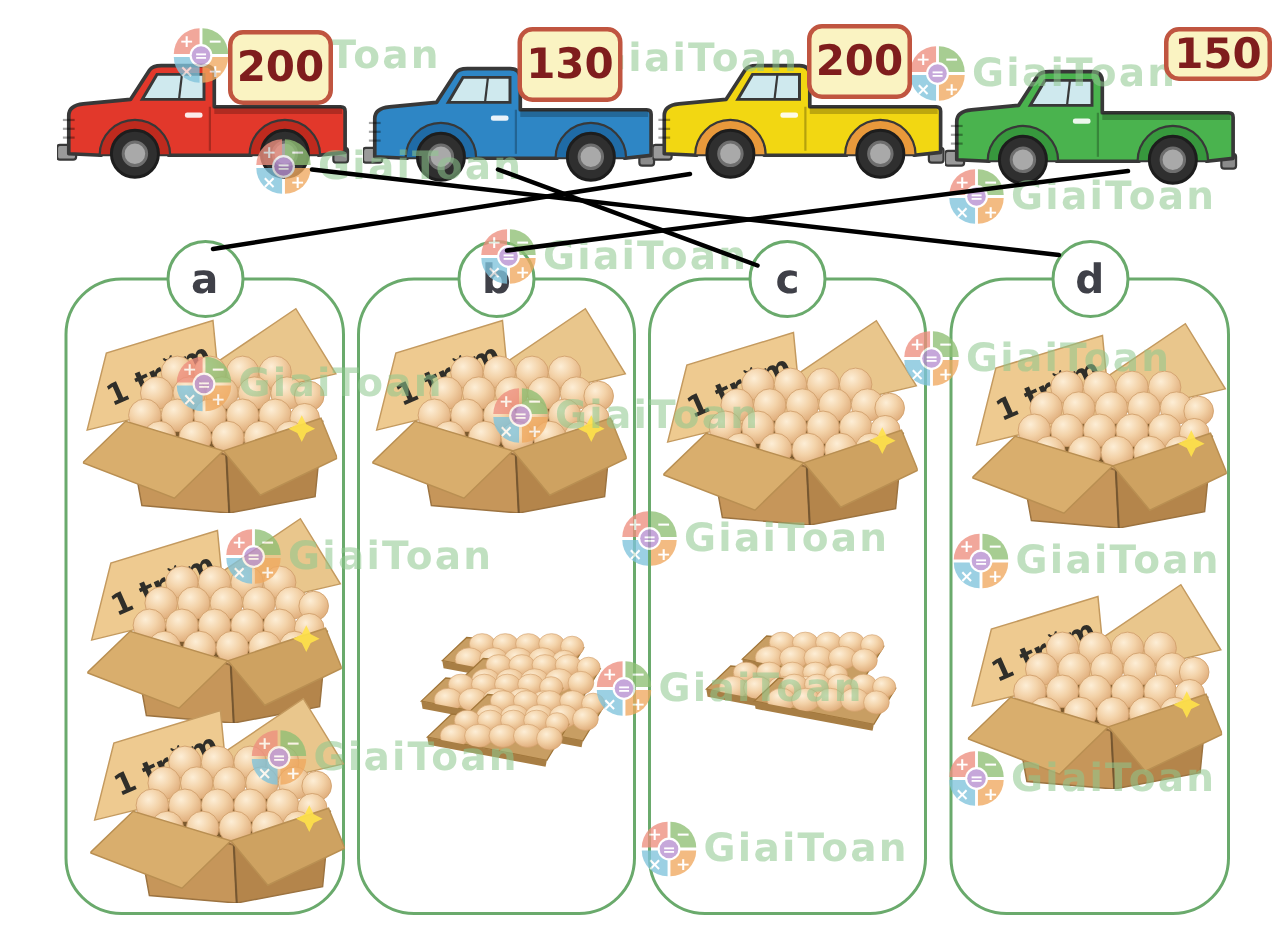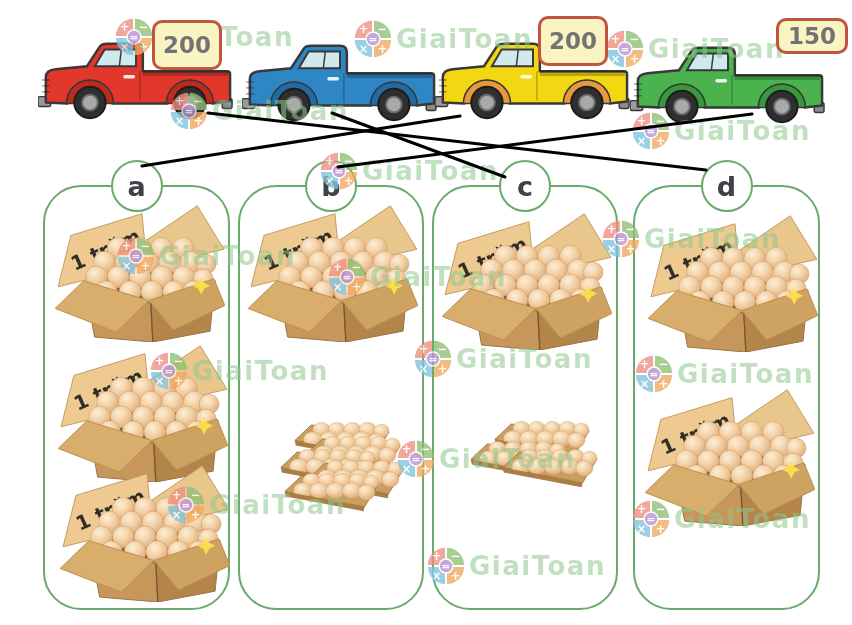--- a/index.html
+++ b/index.html
@@ -17,21 +17,21 @@
   #wm-layer{position:absolute;left:0;top:0;width:852px;height:625px;z-index:4;pointer-events:none;}
   .plates-layer{position:absolute;left:0;top:0;width:852px;height:625px;z-index:5;pointer-events:none;}
   #lines{position:absolute;left:0;top:0;z-index:6;pointer-events:none;}
 
   .truck{position:absolute;width:196px;}
   .truck svg{display:block;width:100%;height:auto;}
   .t-outline{stroke:#383838;stroke-width:2.5;stroke-linejoin:round;stroke-linecap:round;}
 
   .plate{position:absolute;background:#faf3c2;border:3px solid #c05540;border-radius:10px;
          display:flex;align-items:center;justify-content:center;box-sizing:border-box;}
-  .plate span{font-size:23px;font-weight:600;color:#737373;line-height:1;}
+  .plate span{font-size:28px;font-weight:600;color:#7f1d1d;line-height:1;}
 
   .wm{position:absolute;display:flex;align-items:center;gap:2px;}
   .wm svg{width:42px;height:42px;opacity:.78;flex:0 0 auto;}
   .wm span{font-size:26px;font-weight:bold;letter-spacing:1.5px;color:#8ec88e;opacity:.55;white-space:nowrap;}
 
   .piece{position:absolute;}
 </style>
 </head>
 <body>
 
@@ -536,20 +536,23 @@
   <text x="22" y="26" text-anchor="middle" font-size="11" font-weight="bold" fill="#fff">=</text>
 </svg>
         <span style="color: rgb(142, 200, 142);">GiaiToan</span>
       </div>
     </div>
 
   <div class="plates-layer">
     <div class="plate" style="left:152px;top:20px;width:70px;height:50px;">
         <span>200</span>
       </div>
+    <div class="plate" style="left:345px;top:18px;width:70px;height:50px;">
+        <span>130</span>
+      </div>
     <div class="plate" style="left:538px;top:16px;width:70px;height:50px;">
         <span>200</span>
       </div>
     <div class="plate" style="left:776px;top:18px;width:72px;height:36px;">
         <span>150</span>
       </div>
   </div>
 
   <svg id="lines" width="852" height="625">
       <line x1="208" y1="113" x2="706" y2="170" stroke="#000000" stroke-width="3" stroke-linecap="round"></line>

